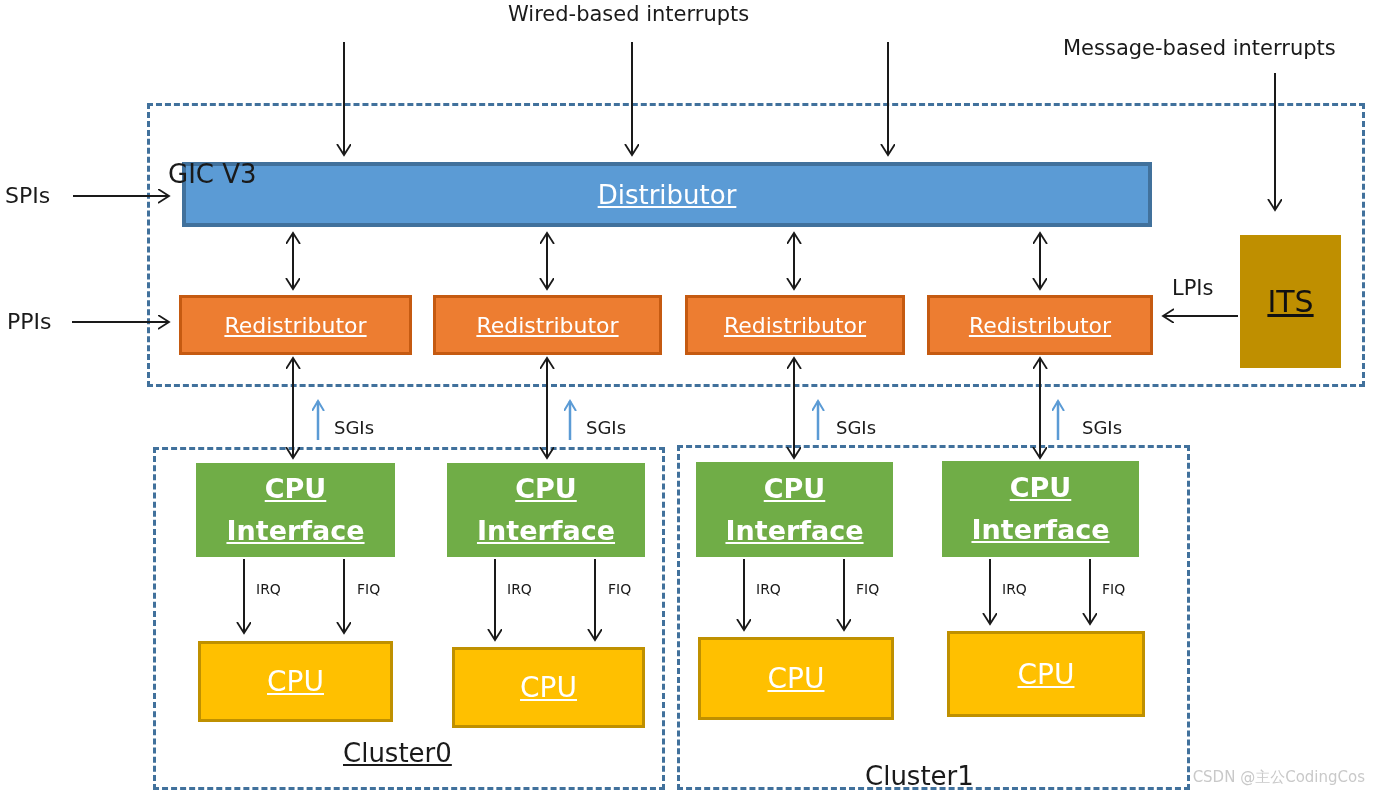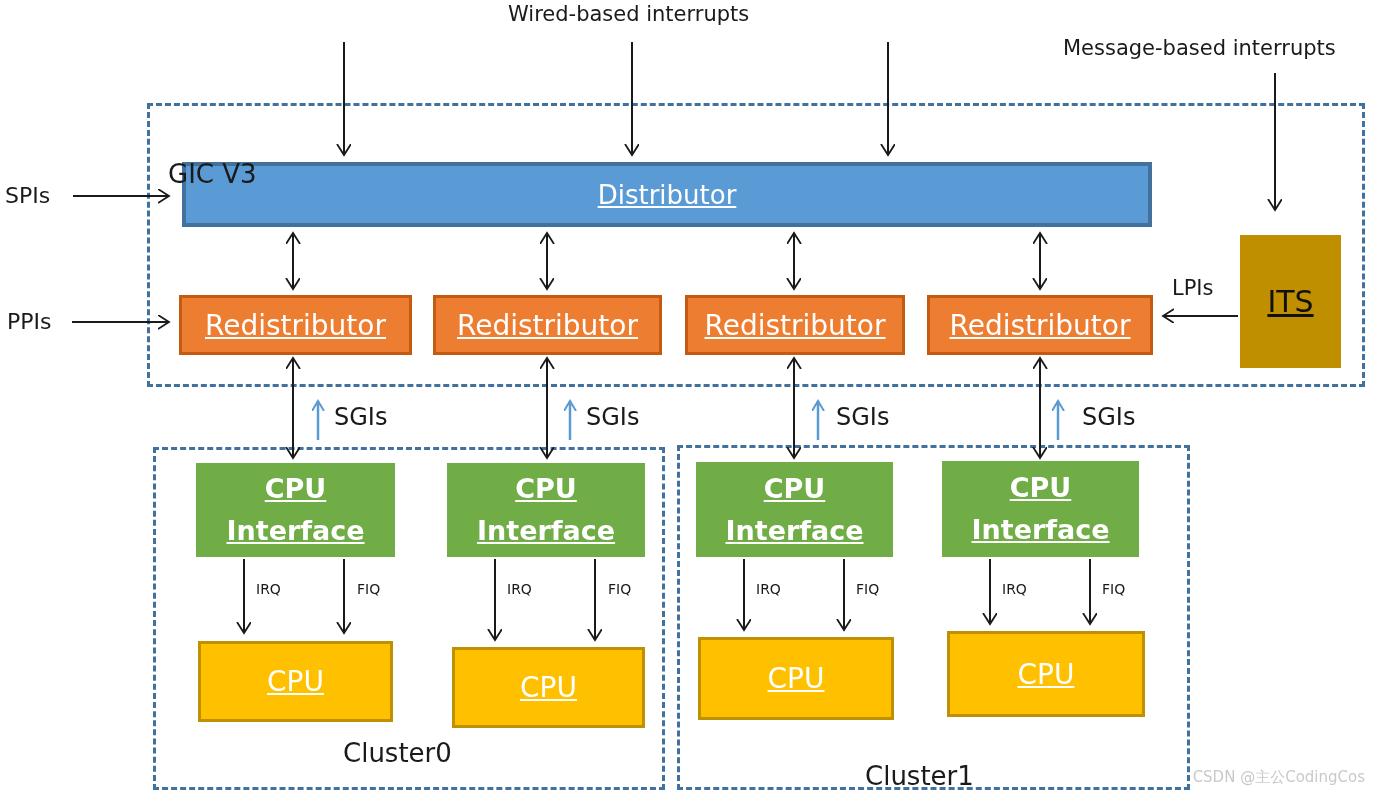--- a/index.html
+++ b/index.html
@@ -13,21 +13,21 @@
   .box{position:absolute;z-index:2;display:flex;align-items:center;justify-content:center;text-align:center;text-decoration:underline;}
   .lbl{position:absolute;z-index:3;white-space:nowrap;}
 
   
   #gic-box{left:147px;top:103px;width:1218px;height:284px;border:3px dashed #41719C;z-index:0;}
   #cluster0-box{left:153px;top:447px;width:512px;height:343px;border:3px dashed #41719C;z-index:0;}
   #cluster1-box{left:677px;top:445px;width:513px;height:345px;border:3px dashed #41719C;z-index:0;}
 
   
   #distributor{left:182px;top:162px;width:970px;height:65px;background:#5B9BD5;border:4px solid #41719C;color:#fff;font-size:26px;}
-  .redis{top:295px;height:60px;background:#ED7D31;border:3px solid #C55A11;color:#fff;font-size:28px;}
+  .redis{top:295px;height:60px;background:#ED7D31;border:3px solid #C55A11;color:#fff;font-size:22px;}
   #redis-1{left:179px;width:233px;}
   #redis-2{left:433px;width:229px;}
   #redis-3{left:685px;width:220px;}
   #redis-4{left:927px;width:226px;}
   #its{left:1240px;top:235px;width:101px;height:133px;background:#BF8F00;color:#111;font-size:30px;}
   .cpuif{background:#70AD47;color:#fff;font-weight:bold;font-size:27px;line-height:42px;flex-direction:column;}
   #cpuif-0a{left:196px;top:463px;width:199px;height:94px;}
   #cpuif-0b{left:447px;top:463px;width:198px;height:94px;}
   #cpuif-1a{left:696px;top:462px;width:197px;height:95px;}
   #cpuif-1b{left:942px;top:461px;width:197px;height:96px;}
@@ -37,29 +37,29 @@
   #cpu-1a{left:698px;top:637px;width:196px;height:83px;}
   #cpu-1b{left:947px;top:631px;width:198px;height:86px;}
 
   
   #lbl-wired{left:508px;top:2px;font-size:21px;}
   #lbl-message{left:1063px;top:36px;font-size:21px;}
   #lbl-gic{left:168px;top:114px;font-size:26px;margin-top:45px;}
   #lbl-spis{left:5px;top:183px;font-size:22px;}
   #lbl-ppis{left:7px;top:309px;font-size:22px;}
   #lbl-lpis{left:1172px;top:276px;font-size:21px;}
-  .sgis{font-size:24px;top:403px;}
+  .sgis{font-size:18px;top:417px;}
   #sgis-1{left:334px;} #sgis-2{left:586px;} #sgis-3{left:836px;} #sgis-4{left:1082px;}
   .irqfiq{font-size:14px;top:581px;}
   #irq-0a{left:256px;} #fiq-0a{left:357px;}
   #irq-0b{left:507px;} #fiq-0b{left:608px;}
   #irq-1a{left:756px;} #fiq-1a{left:856px;}
   #irq-1b{left:1002px;}#fiq-1b{left:1102px;}
   .clusterlbl{font-size:26px;}
-  #lbl-cluster0{left:343px;top:738px;}
+  #lbl-cluster0{left:343px;top:738px;text-decoration:underline;}
   #lbl-cluster1{left:865px;top:733px;margin-top:28px;}
   #watermark{right:14px;bottom:12px;font-size:15px;color:#c9c9c9;z-index:4;}
 </style>
 </head>
 <body>
 
 <div id="canvas">
 
   <div id="gic-box" class="abs"></div>
   <div id="cluster0-box" class="abs"></div>

